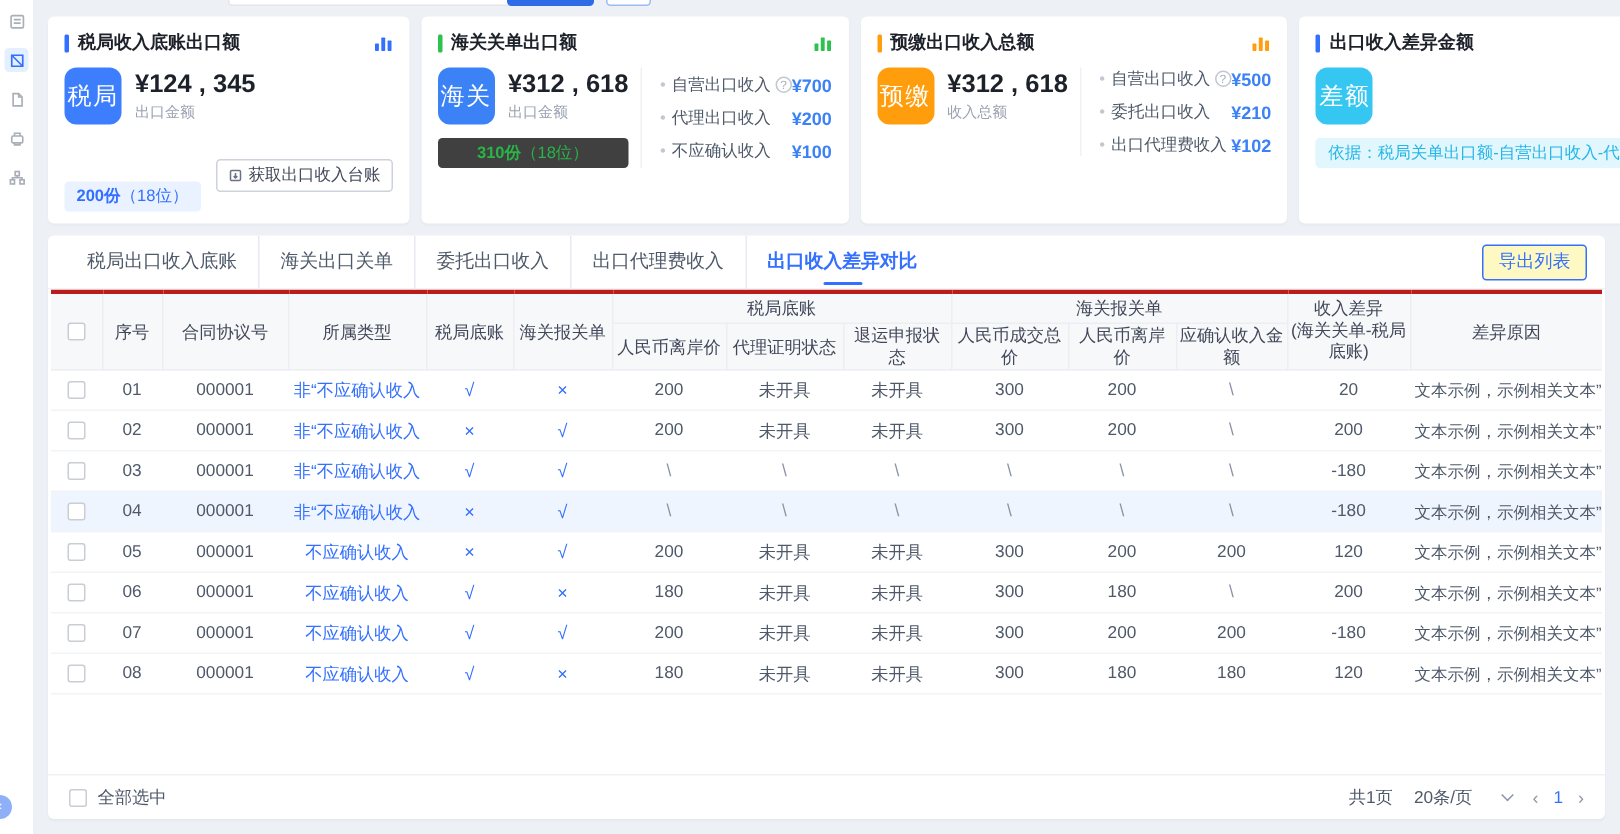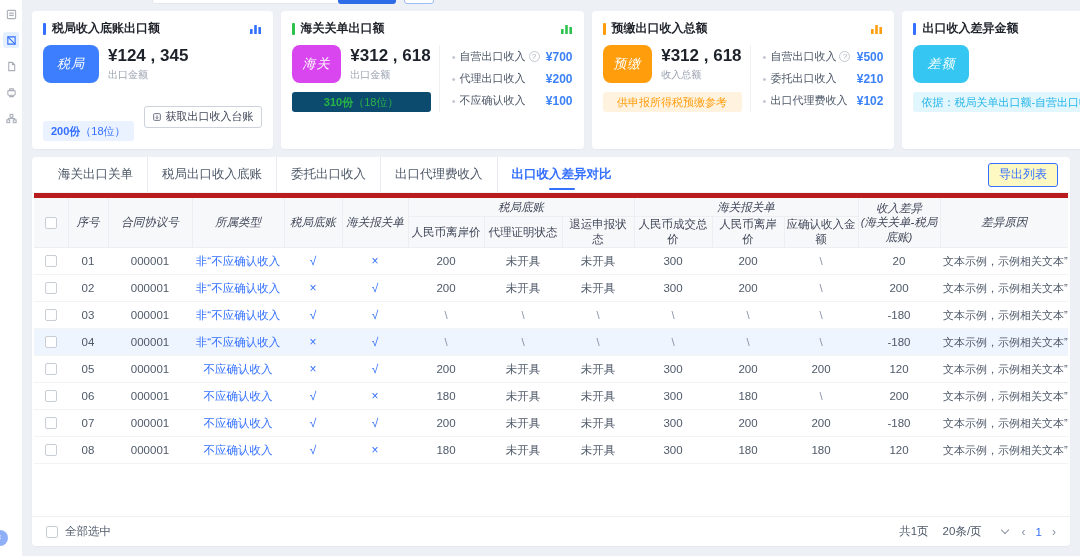--- a/index.html
+++ b/index.html
@@ -29,28 +29,28 @@
   .cards { display:flex; gap:8px; margin:6px 10px 0; }
   .card { flex:1; background:#fff; border-radius:4px; padding:9px 11px 8px; box-shadow:0 1px 2px rgba(30,50,90,.04); }
   .card-title-row { display:flex; align-items:center; gap:6px; }
   .accent-bar { width:3px; height:12px; border-radius:1px; }
   .card-title { font-size:12px; font-weight:bold; color:#1D2129; }
   .chart-ic { margin-left:auto; display:flex; }
   .chart-ic svg { width:13px; height:12px; }
   .card-main { display:flex; margin-top:8px; }
   .card-left { display:flex; flex-direction:column; min-width:0; flex:1.15; }
   .tag-amount { display:flex; align-items:center; gap:9px; }
-  .tag { width:56px; height:38px; border-radius:8px; color:#fff; font-size:13px; display:flex; align-items:center; justify-content:center; letter-spacing:1px;font-style:italic; }
+  .tag { width:38px; height:38px; border-radius:8px; color:#fff; font-size:16px; display:flex; align-items:center; justify-content:center; letter-spacing:1px; }
   .amount { font-size:17px; font-weight:bold; color:#1D2129; white-space:nowrap; }
   .amount-label { font-size:10px; color:#9AA2B1; margin-top:2px; }
   .card-badge-row { display:flex; align-items:center; gap:10px; margin-top:9px; }
   .badge { height:20px; line-height:20px; border-radius:3px; font-size:11px; text-align:center; padding:0 8px; white-space:nowrap; overflow:hidden; }
   .badge b { font-weight:bold; }
   .badge.blue { background:#EAF1FF; color:#3370FF; flex:1;margin-top:29px; }
-  .badge.green { background:#0c4a6e; color:#28B446; flex:1; }
+  .badge.green { background:#404040; color:#28B446; flex:1; }
   .badge.orange { background:#FFF3E0; color:#FF9D0D; flex:1; }
   .badge.cyan { background:#E1F6FD; color:#25B6E8; width:100%; margin-top:9px; }
   .mini-btn { display:flex; align-items:center; gap:4px; border:1px solid #CDD2DC; border-radius:3px; background:#fff;
     font-size:11px; color:#42485A; padding:0 7px; height:22px; cursor:pointer; white-space:nowrap; }
   .mini-btn svg { width:10px; height:10px; color:#6B7285; }
   .card-right { flex:1; border-left:1px solid #F0F1F4; margin-left:8px; padding-left:12px; display:flex; flex-direction:column; justify-content:center; gap:7px; }
   .bullet { display:flex; align-items:center; font-size:11px; color:#4E5969; white-space:nowrap; }
   .bullet .dot { color:#C2C7D1; margin-right:4px; }
   .bullet .info { width:11px; height:11px; border:1px solid #C2C7D1; border-radius:50%; color:#A9AEB8; font-size:8px; line-height:10px; text-align:center; margin-left:3px; }
   .bullet .bval { margin-left:auto; font-weight:bold; color:#3b82f6; font-size:12px; }
@@ -65,21 +65,21 @@
   .tab.active:after { content:""; position:absolute; left:50%; transform:translateX(-50%); bottom:3px; width:26px; height:2px; background:#3370FF; border-radius:1px; }
   .head-actions { margin-left:auto; display:flex; gap:8px; }
   .btn { height:24px; padding:0 10px; border-radius:3px; font-size:12px; cursor:pointer; border:1px solid transparent; }
   .btn.outline { border-color:#3370FF; color:#3370FF; background:#fef9c3; }
   .btn.primary { background:#3370FF; color:#fff; }
 
   
   .table-wrap { flex:1; overflow:hidden; padding:0 2px; }
   table { width:100%; border-collapse:collapse; table-layout:fixed; }
   thead th { background:#F7F8FA; font-weight:normal; font-size:11.5px; color:#42485A; height:21px; border:1px solid #ECEEF2; border-top:none; padding:0 2px; }
-  thead tr:first-child th { border-top:5px solid #b91c1c;font-style:italic; }
+  thead tr:first-child th { border-top:3px solid #b91c1c; }
   thead th:first-child { border-left:none; } thead th:last-child { border-right:none; }
   tbody td { height:27px; text-align:center; font-size:11.5px; color:#4E5969; border-bottom:1px solid #F2F3F5; padding:0 3px;
     white-space:nowrap; overflow:hidden; }
   tbody tr.sel { background:#EFF5FF; }
   td.link { color:#3370FF; cursor:pointer; }
   td.mark { color:#3370FF; font-size:12px; }
   td.slash { color:#8A93A6; }
   td.reason { font-size:11px; color:#4E5969; text-align:left; }
   .cb { display:inline-block; width:12px; height:12px; border:1px solid #C9CDD4; border-radius:2px; background:#fff; vertical-align:middle; cursor:pointer; }
   .hdr2 { line-height:1.25; }
@@ -188,21 +188,21 @@
             <svg viewBox="0 0 13 12" fill="#2DC24E">
                 <rect x="1" y="6" width="2.6" height="5" rx="0.5"></rect>
                 <rect x="5.2" y="2" width="2.6" height="9" rx="0.5"></rect>
                 <rect x="9.4" y="4" width="2.6" height="7" rx="0.5"></rect>
               </svg>
           </span>
         </div>
         <div class="card-main">
           <div class="card-left">
             <div class="tag-amount">
-              <span class="tag" style="background:#d946ef">海关</span>
+              <span class="tag" style="background:#3b82f6">海关</span>
               <span>
                 <div class="amount">¥312 , 618</div>
                 <div class="amount-label">出口金额</div>
               </span>
             </div>
             <div class="card-badge-row">
               <span class="badge green"><b>310份</b><span>（18位）</span></span>
             </div>
           </div>
           <div class="card-right">
@@ -240,23 +240,20 @@
         </div>
         <div class="card-main">
           <div class="card-left">
             <div class="tag-amount">
               <span class="tag" style="background:#FF9D0D">预缴</span>
               <span>
                 <div class="amount">¥312 , 618</div>
                 <div class="amount-label">收入总额</div>
               </span>
             </div>
-            <div class="card-badge-row">
-              <span class="badge orange">供申报所得税预缴参考</span>
-            </div>
           </div>
           <div class="card-right">
             <div class="bullet">
                 <span class="dot">•</span>
                 <span>自营出口收入</span>
                 <span class="info">?</span>
                 <span class="bval">¥500</span>
               </div>
             <div class="bullet">
                 <span class="dot">•</span>
@@ -287,22 +284,22 @@
           </div>
         </div>
       </div>
 
     </section>
 
     <section class="panel">
 
       <div class="panel-head">
         <div class="tabs">
+          <span class="tab">税局出口收入底账</span>
           <span class="tab">海关出口关单</span>
-          <span class="tab">税局出口收入底账</span>
           <span class="tab">委托出口收入</span>
           <span class="tab">出口代理费收入</span>
           <span class="tab active">出口收入差异对比</span>
         </div>
         <div class="head-actions">
           <button class="btn outline">导出列表</button>
         </div>
       </div>
 
       <div class="table-wrap">

